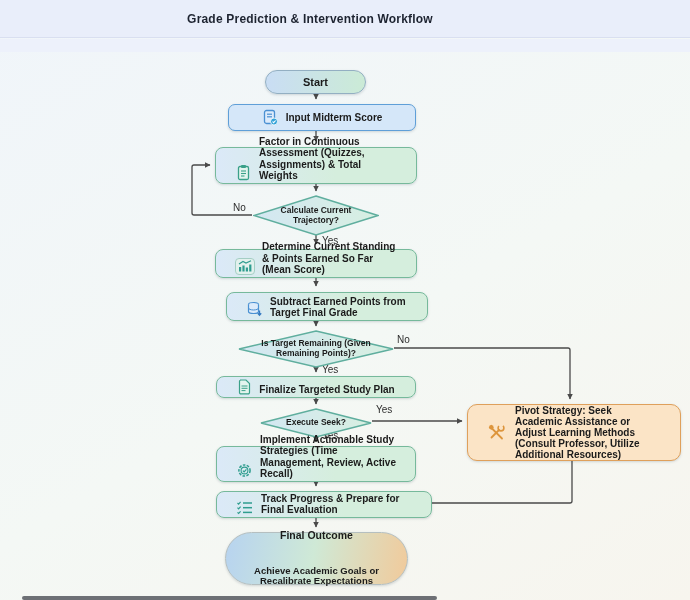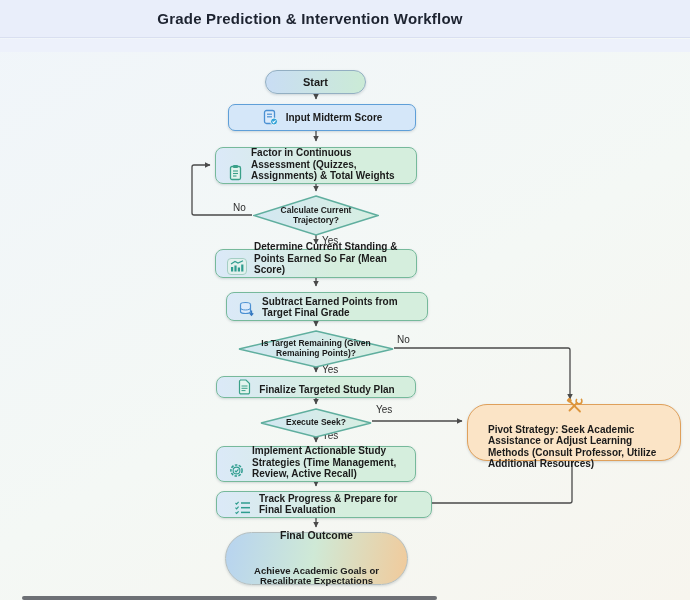--- a/index.html
+++ b/index.html
@@ -13,37 +13,37 @@
   .titlebar {
     position:absolute; left:0; top:0; width:690px; height:38px;
     background:#e9eefa; border-bottom:1px solid #d9dff0;
     display:flex; align-items:center;
   }
   .titlebar-inner { width:620px; display:flex; justify-content:center; }
   .subbar {
     position:absolute; left:0; top:39px; width:690px; height:13px;
     background:#edf1fb;
   }
-  .page-title { font-size:15px; font-weight:bold; color:#1d2330; letter-spacing:.2px; }
+  .page-title { font-size:12px; font-weight:bold; color:#1d2330; letter-spacing:.2px; }
 
   
   svg.edges { position:absolute; left:0; top:0; pointer-events:none; }
 
   
   .node {
     position:absolute; display:flex; align-items:center; justify-content:center;
-    gap:7px; border-radius:7px; padding:2px 11px;
+    gap:7px; border-radius:7px; padding:2px 19px;
     font-size:10px; font-weight:bold; line-height:1.12; color:#1b1b1b;
     box-shadow:0 1px 2.5px rgba(40,60,80,.18);
   }
   .node .label { text-align:left; }
   .node.center-text .label { text-align:center; }
   .teal  { background:linear-gradient(90deg,#dbe9f8 0%, #d5eedd 60%); border:1.5px solid #76b99b; border-radius:8px;align-items:flex-end; }
   .blue  { background:#d5e7f9; border:1.7px solid #5f9fd8; }
-  .orange{ background:#fbe4c6; border:1.5px solid #dfa05b; border-radius:20px;flex-direction:column; }
+  .orange{ background:#fbe4c6; border:1.5px solid #dfa05b; border-radius:10px; }
   .pill  {
     border-radius:13px; background:linear-gradient(90deg,#c9ddf4,#cbebd6);
     border:1px solid #93afc2; font-size:11px;
   }
   .final-pill {
     border-radius:27px; flex-direction:column; gap:24px; padding:6px 10px;
     background:linear-gradient(100deg,#b7d3f0 0%, #cfe9d6 48%, #f1ca9b 100%);
     border:1px solid #b5bfc0;
   }
   .final-pill .t { font-size:10.5px; text-align:center; }

